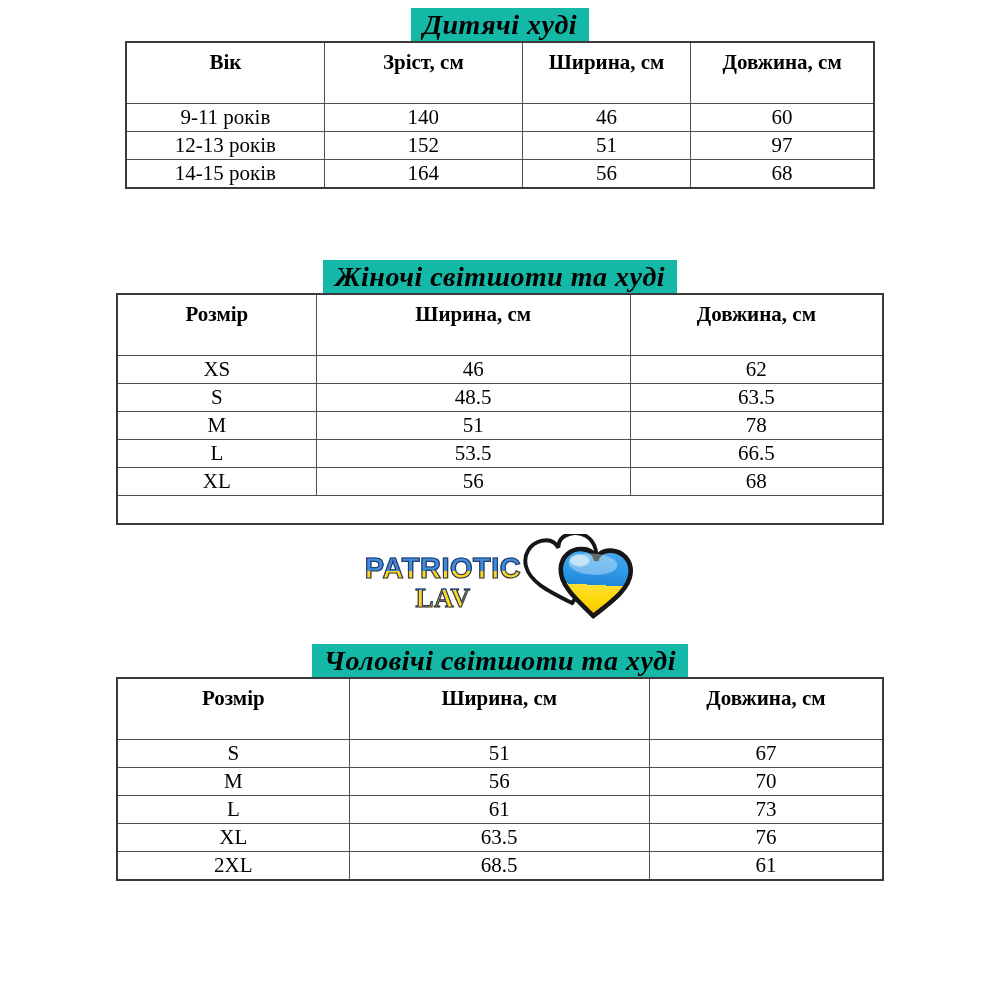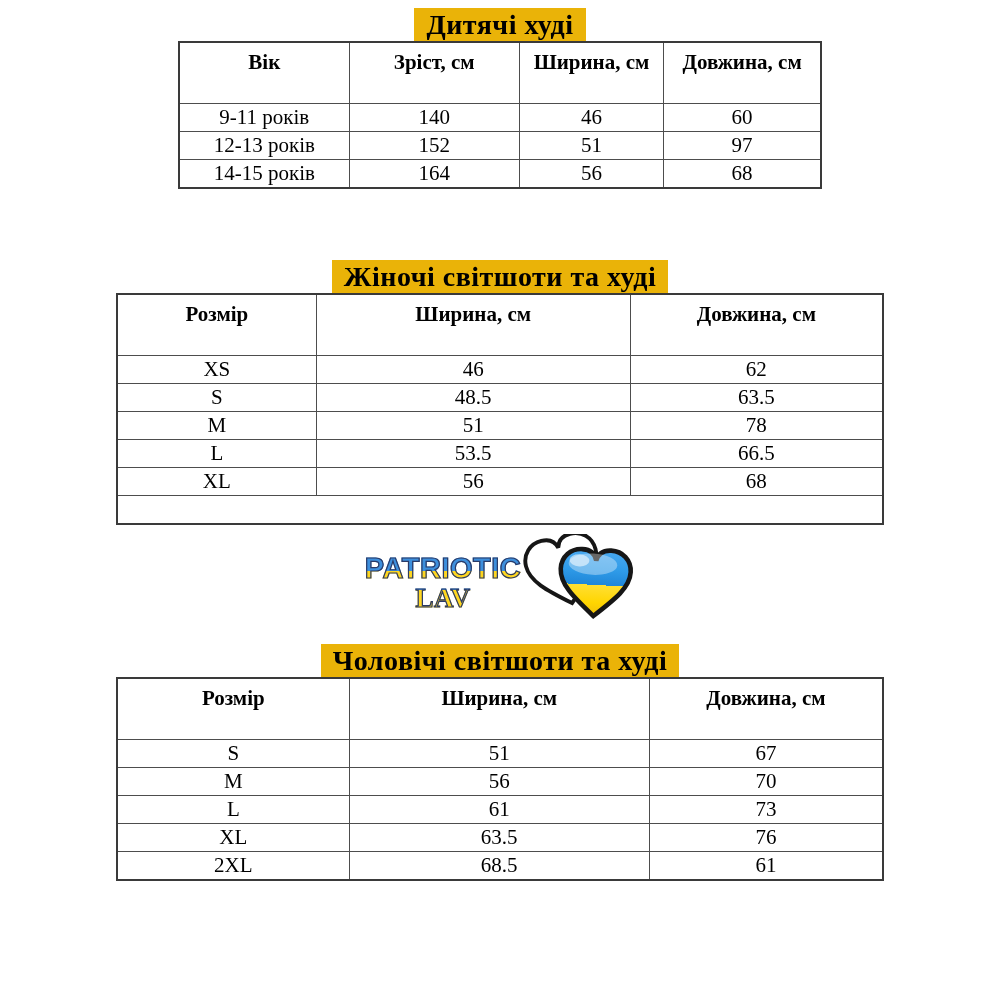--- a/index.html
+++ b/index.html
@@ -13,33 +13,33 @@
     overflow: hidden;
   }
   .tbl-title {
     margin: 0;
     text-align: center;
     font-size: 28px;
     line-height: 32px;
     font-weight: bold;
     letter-spacing: 0.5px;
   }
-  .tbl-title .hl { background: #eab308; padding: 1px 12px; }
+  .tbl-title .hl { background: #14b8a6; padding: 1px 12px; font-style: italic; }
   .title-1 { padding-top: 9px; }
   .title-2 { margin-top: 72px; }
   .title-3 { margin-top: 26px; }
 
   table.size-table {
     border-collapse: collapse;
     table-layout: fixed;
     margin: 0 auto;
     border: 2px solid #3a3a3a;
     font-size: 21px;
   }
-  .t0 { width: 644px; margin-top: 25px; }
+  .t0 { width: 750px; margin-top: 25px; }
   .t1 { width: 768px; margin-top: 23px; }
   .t2 { width: 768px; margin-top: 26px; }
   table.size-table th, table.size-table td {
     border: 1px solid #4d4d4d;
     text-align: center;
     overflow: hidden;
   }
   table.size-table th {
     font-weight: bold;
     vertical-align: top;

